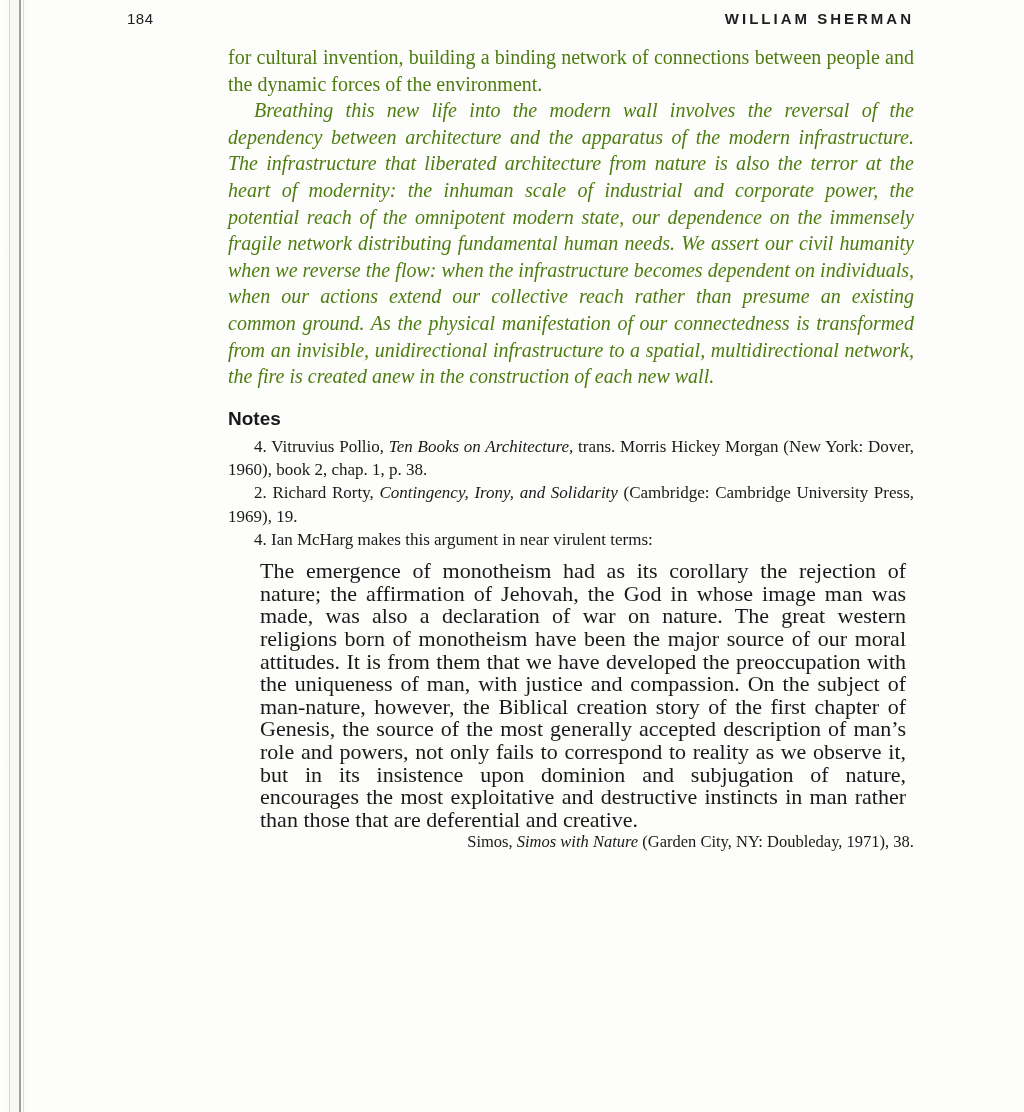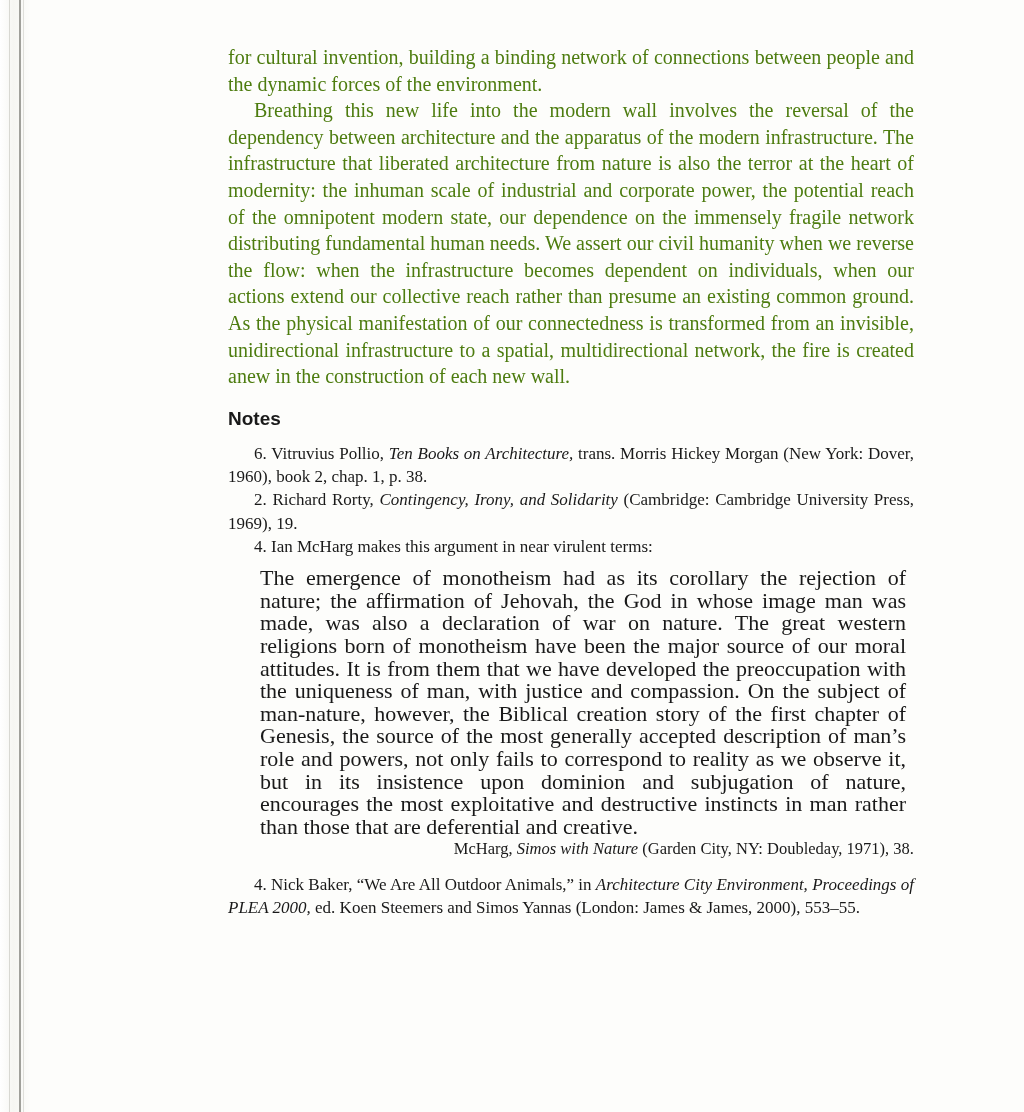--- a/index.html
+++ b/index.html
@@ -47,24 +47,24 @@
     font-family: "Liberation Serif", "DejaVu Serif", serif;
   }
 
   .para {
     margin: 0;
     font-size: 20px;
     line-height: 26.6px;
     text-align: justify;
     color: #4d7c0f;
   }
-  .para.indent { text-indent: 26px; }
+  .para.indent { text-indent: 26px; font-style: italic; }
 
   .notes-heading {
-    margin: 18px 0 12px 0;
+    margin: 18px 0 5px 0;
     font-family: "Liberation Sans", sans-serif;
     font-weight: 600;
     font-size: 19px;
     color: #1a1a1a;
   }
 
   .footnote {
     margin: 0;
     font-size: 17px;
     line-height: 23.3px;
@@ -93,32 +93,35 @@
 <body>
 
 <div class="page">
 
   <div class="scan-edge">
     <div class="scan-line l1"></div>
     <div class="scan-line l2"></div>
     <div class="scan-line l3"></div>
   </div>
 
+  <header class="running-header">
+    <span class="page-number">184</span>
+    <span class="running-head">WILLIAM SHERMAN</span>
+  </header>
 
   <main class="text-column">
     <section id="body-text">
         <p class="para"><span>for cultural invention, building a binding network of connections between people and the dynamic forces of the environment.</span></p>
         <p class="para indent"><span>Breathing this new life into the modern wall involves the reversal of the dependency between architecture and the apparatus of the modern infrastructure. The infrastructure that liberated architecture from nature is also the terror at the heart of modernity: the inhuman scale of industrial and corporate power, the potential reach of the omnipotent modern state, our dependence on the immensely fragile network distributing fundamental human needs. We assert our civil humanity when we reverse the flow: when the infrastructure becomes dependent on individuals, when our actions extend our collective reach rather than presume an existing common ground. As the physical manifestation of our connectedness is transformed from an invisible, unidirectional infrastructure to a spatial, multidirectional network, the fire is created anew in the construction of each new wall.</span></p>
       </section>
 
     <h2 class="notes-heading">Notes</h2>
 
     <section id="notes-list">
-        <p class="footnote"><span>6. Vitruvius Pollio, </span><i>Ten Books on Architecture,</i><span> trans. Morris Hickey Morgan (New York: Dover, 1960), book 2, chap. 1, p. 38.</span></p>
+        <p class="footnote"><span>4. Vitruvius Pollio, </span><i>Ten Books on Architecture,</i><span> trans. Morris Hickey Morgan (New York: Dover, 1960), book 2, chap. 1, p. 38.</span></p>
         <p class="footnote"><span>2. Richard Rorty, </span><i>Contingency, Irony, and Solidarity</i><span> (Cambridge: Cambridge University Press, 1969), 19.</span></p>
         <p class="footnote"><span>4. Ian McHarg makes this argument in near virulent terms:</span></p>
         <div class="blockquote"><span>The emergence of monotheism had as its corollary the rejection of nature; the affirmation of Jehovah, the God in whose image man was made, was also a declaration of war on nature. The great western religions born of monotheism have been the major source of our moral attitudes. It is from them that we have developed the preoccupation with the uniqueness of man, with justice and compassion. On the subject of man-nature, however, the Biblical creation story of the first chapter of Genesis, the source of the most generally accepted description of man’s role and powers, not only fails to correspond to reality as we observe it, but in its insistence upon dominion and subjugation of nature, encourages the most exploitative and destructive instincts in man rather than those that are deferential and creative.</span></div>
-        <div class="attribution"><span>McHarg, </span><i>Simos with Nature</i><span> (Garden City, NY: Doubleday, 1971), 38.</span></div>
-        <p class="footnote note-after"><span>4. Nick Baker, “We Are All Outdoor Animals,” in </span><i>Architecture City Environment, Proceedings of PLEA 2000,</i><span> ed. Koen Steemers and Simos Yannas (London: James &amp; James, 2000), 553–55.</span></p>
+        <div class="attribution"><span>Simos, </span><i>Simos with Nature</i><span> (Garden City, NY: Doubleday, 1971), 38.</span></div>
       </section>
   </main>
 
 </div>
 
 </body></html>

